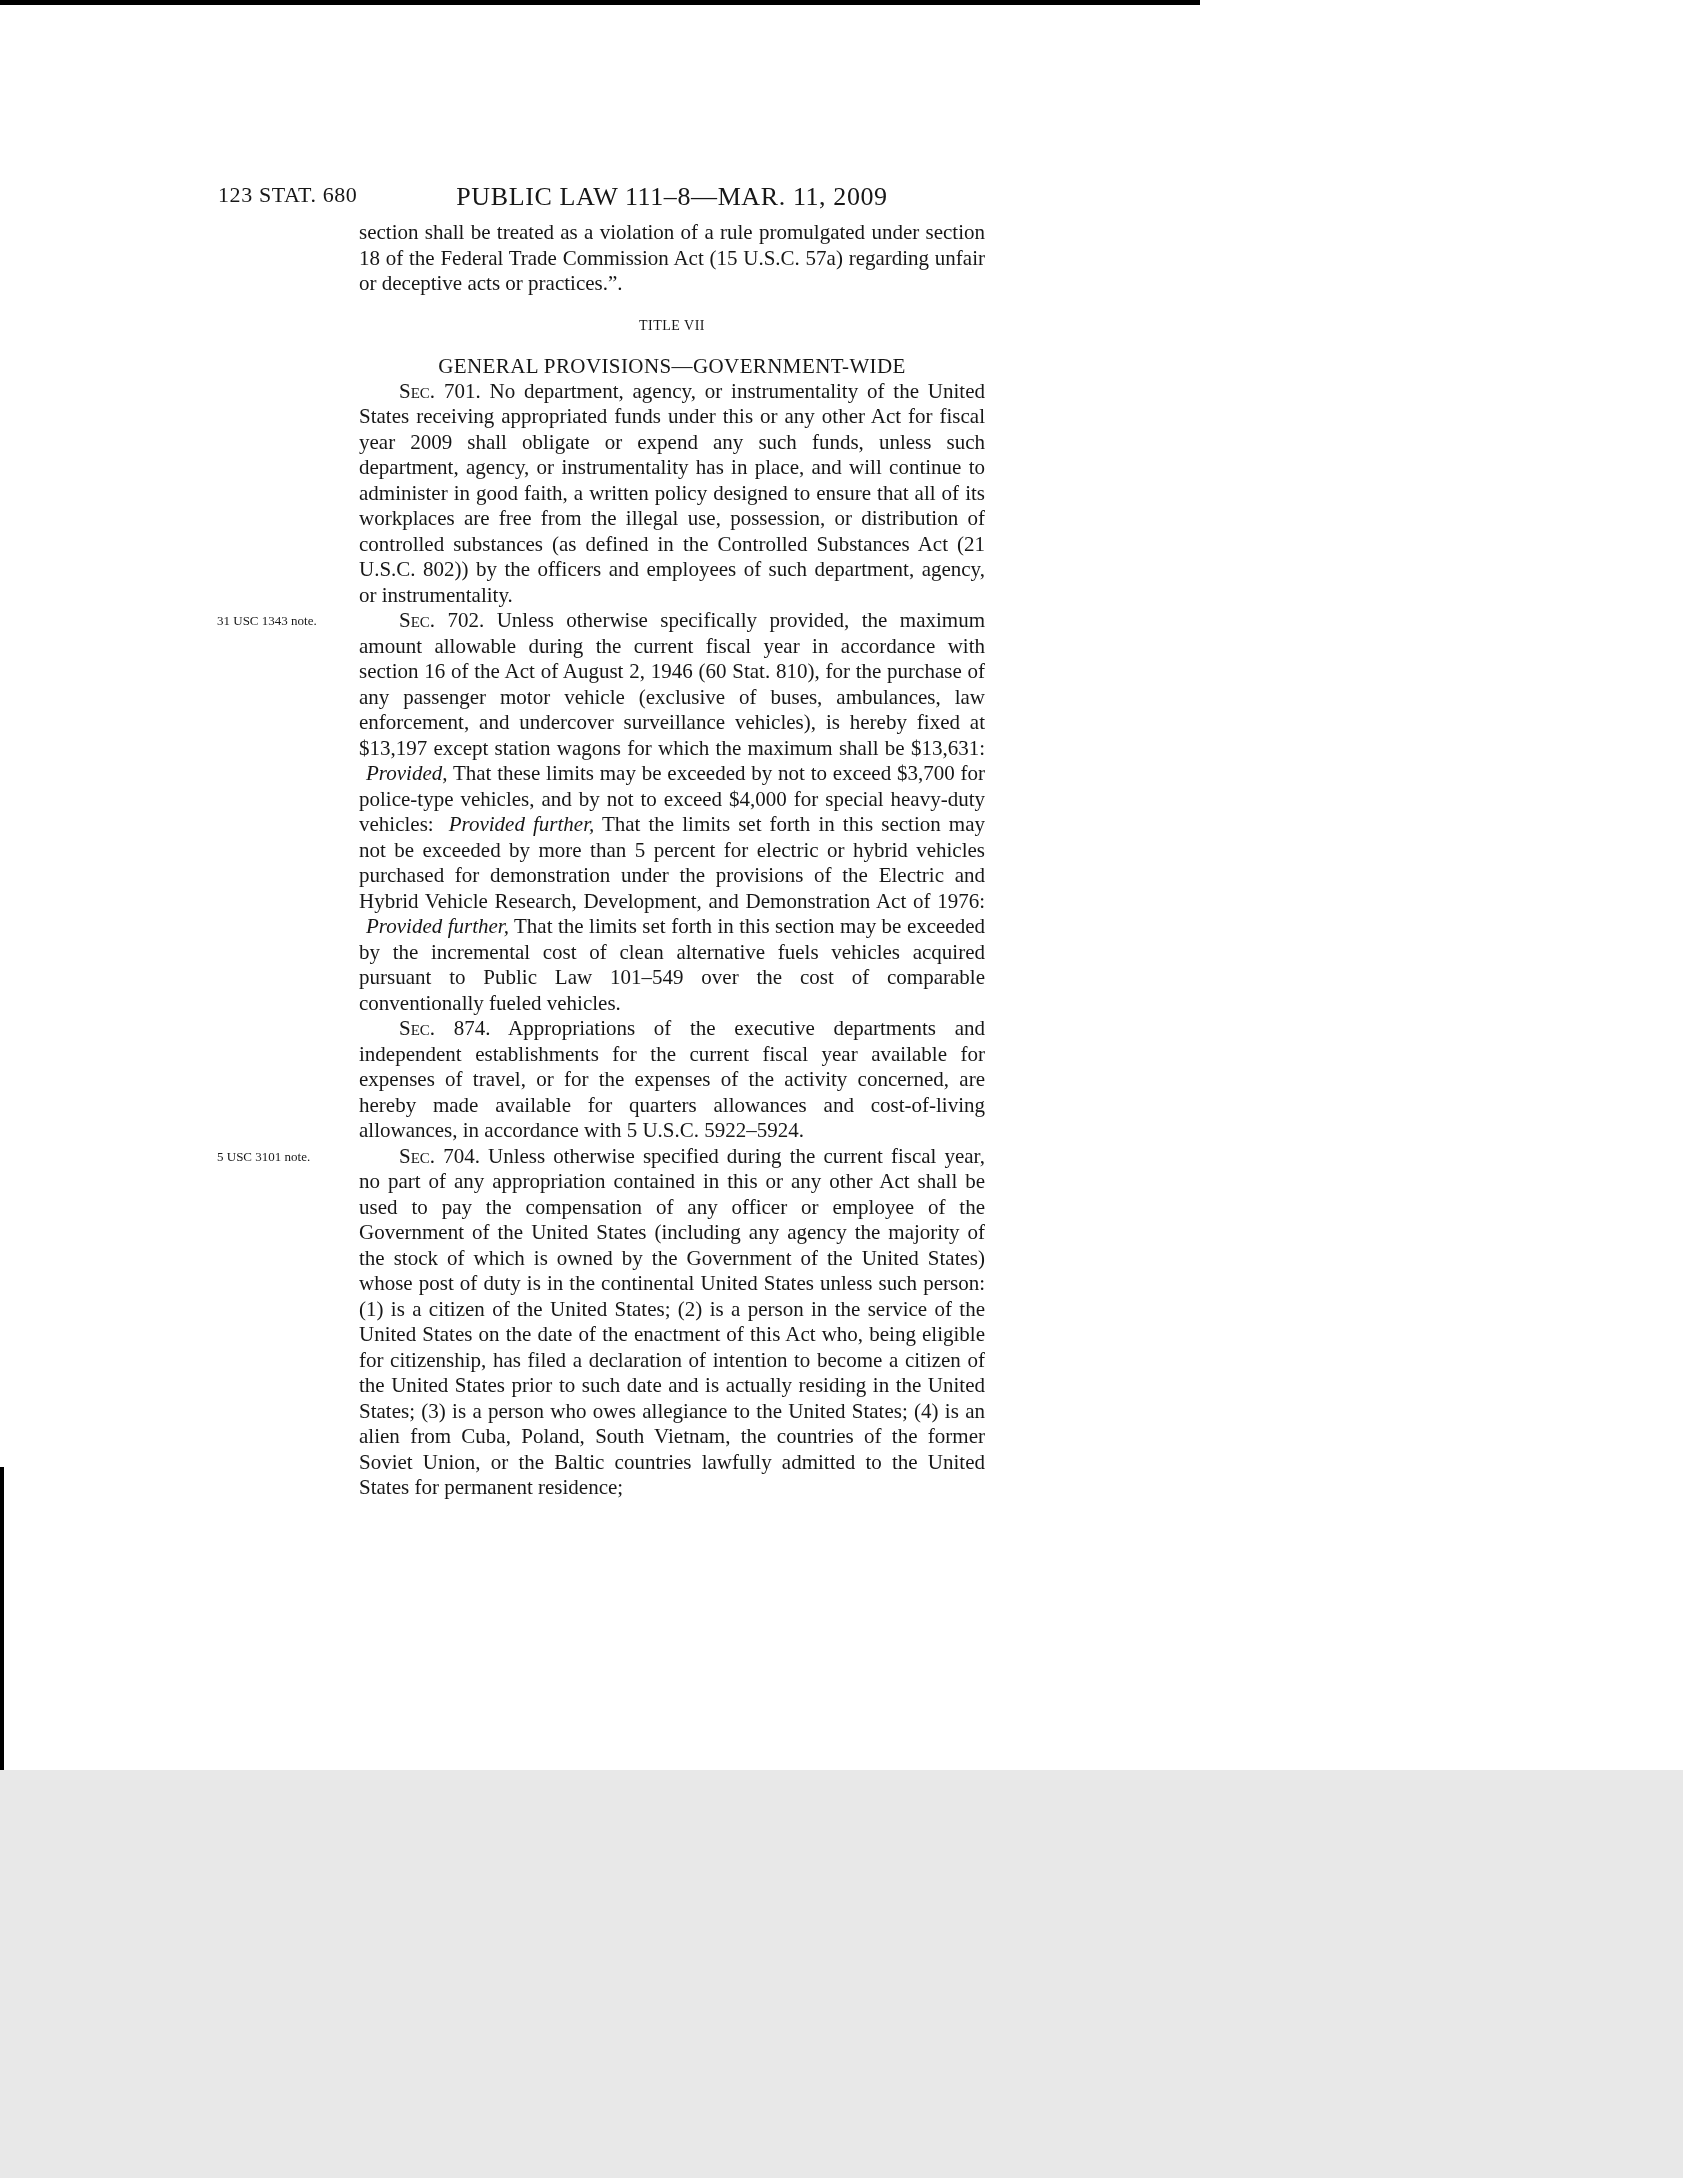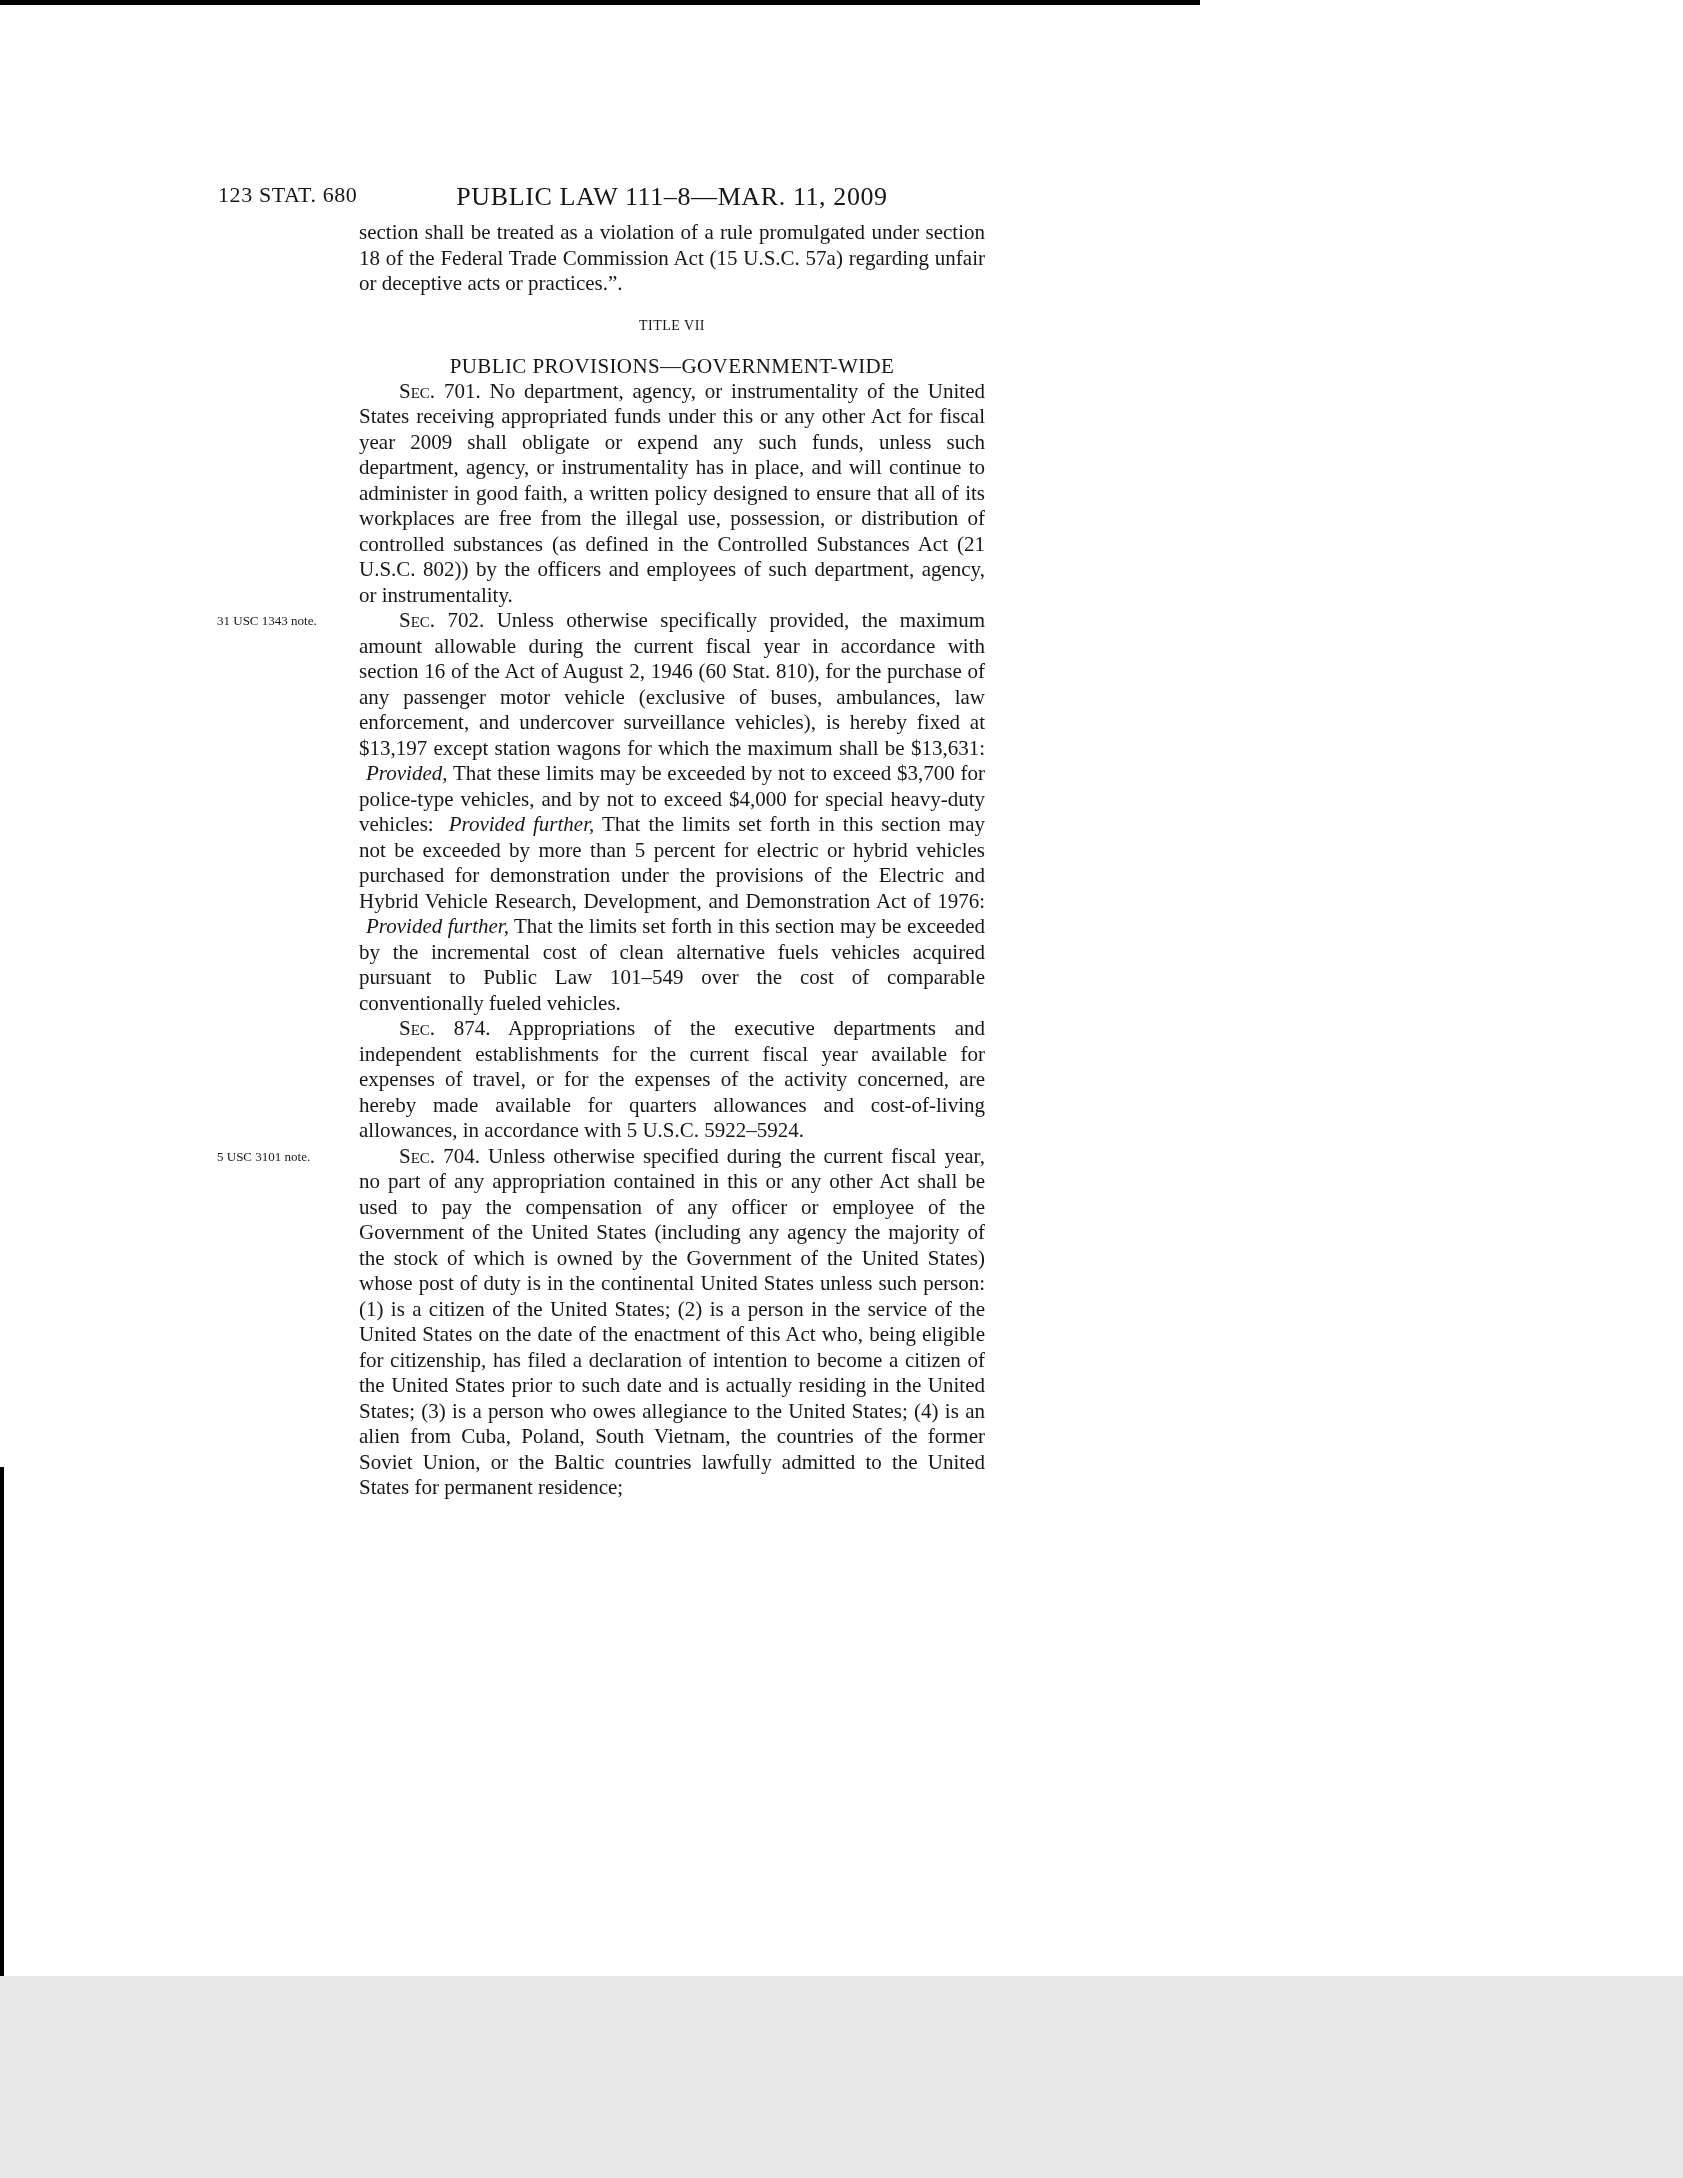--- a/index.html
+++ b/index.html
@@ -1,20 +1,20 @@
 <!DOCTYPE html>
 <html><head>
 <meta charset="utf-8">
 <style>
   * { box-sizing: border-box; }
   html, body { margin: 0; padding: 0; background: #e8e8e8; }
   .page {
     position: relative;
     width: 1683px;
-    height: 1976px;
+    height: 1770px;
     background: #ffffff;
     font-family: "Liberation Serif", "DejaVu Serif", serif;
     color: #171717;
     overflow: hidden;
   }
   
   .artifact { position: absolute; background: #000; }
   .artifact-top { left: 0; top: 0; width: 1200px; height: 5px; }
   .artifact-left { left: 0; top: 1467px; width: 4px; height: 711px; }
   .artifact-bottom { left: 0; top: 2172px; width: 168px; height: 6px; }
@@ -105,21 +105,21 @@
   <div class="stat-number">123 STAT. 680</div>
   <div class="law-title">PUBLIC LAW 111–8—MAR. 11, 2009</div>
 
   <div class="content">
 
     <div class="intro">
       <p>section shall be treated as a violation of a rule promulgated under section 18 of the Federal Trade Commission Act (15 U.S.C. 57a) regarding unfair or deceptive acts or practices.”.</p>
     </div>
 
     <h2 class="title-heading">TITLE VII</h2>
-    <h3 class="subtitle-heading">PUBLIC PROVISIONS—GOVERNMENT-WIDE</h3>
+    <h3 class="subtitle-heading">GENERAL PROVISIONS—GOVERNMENT-WIDE</h3>
 
     <div class="section">
       <p><span class="sc">Sec. 701.</span><span> No department, agency, or instrumentality of the United States receiving appropriated funds under this or any other Act for fiscal year 2009 shall obligate or expend any such funds, unless such department, agency, or instrumentality has in place, and will continue to administer in good faith, a written policy designed to ensure that all of its workplaces are free from the illegal use, possession, or distribution of controlled substances (as defined in the Controlled Substances Act (21 U.S.C. 802)) by the officers and employees of such department, agency, or instrumentality.</span></p>
     </div>
 
     <div class="section">
       <span class="margin-note">31 USC 1343 note.</span>
       <p><span class="sc">Sec. 702.</span><span> Unless otherwise specifically provided, the maximum amount allowable during the current fiscal year in accordance with section 16 of the Act of August 2, 1946 (60 Stat. 810), for the purchase of any passenger motor vehicle (exclusive of buses, ambulances, law enforcement, and undercover surveillance vehicles), is hereby fixed at $13,197 except station wagons for which the maximum shall be $13,631: </span><span class="italic">Provided,</span><span> That these limits may be exceeded by not to exceed $3,700 for police-type vehicles, and by not to exceed $4,000 for special heavy-duty vehicles: </span><span class="italic">Provided further,</span><span> That the limits set forth in this section may not be exceeded by more than 5 percent for electric or hybrid vehicles purchased for demonstration under the provisions of the Electric and Hybrid Vehicle Research, Development, and Demonstration Act of 1976: </span><span class="italic">Provided further,</span><span> That the limits set forth in this section may be exceeded by the incremental cost of clean alternative fuels vehicles acquired pursuant to Public Law 101–549 over the cost of comparable conventionally fueled vehicles.</span></p>
     </div>
 

